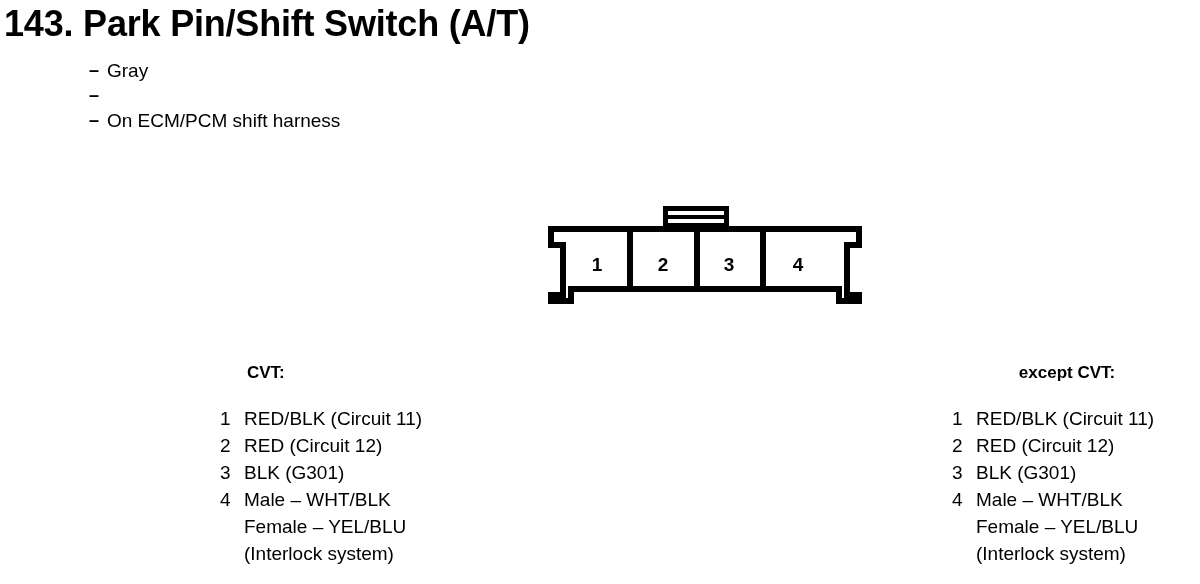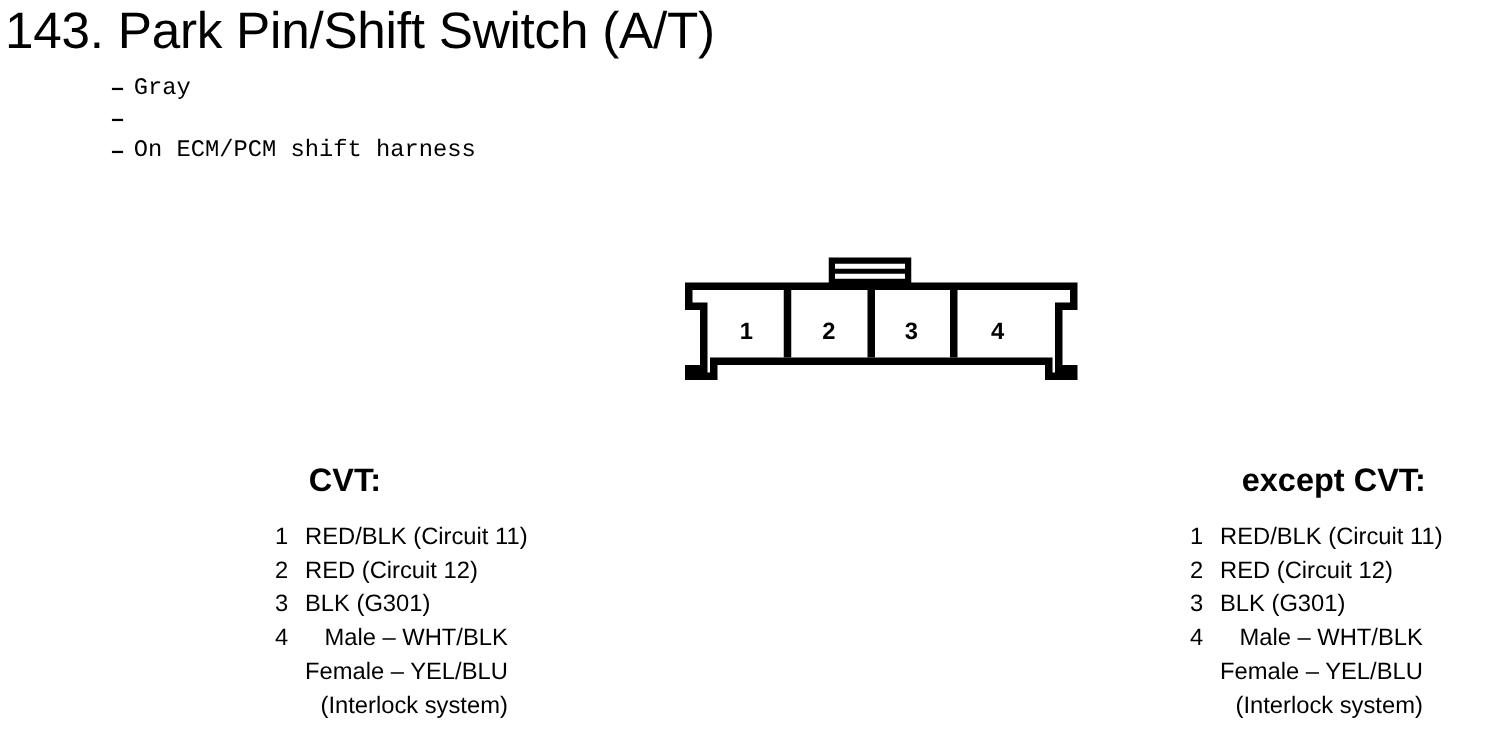--- a/index.html
+++ b/index.html
@@ -16,22 +16,22 @@
     font-family: "Liberation Sans", sans-serif;
     color: #000000;
     -webkit-font-smoothing: none;
   }
 
   
   .page-title {
     position: absolute;
     left: 4px;
     top: 6px;
-    font-size: 41px;
-    font-weight: normal;
+    font-size: 36px;
+    font-weight: bold;
     letter-spacing: -0.2px;
     white-space: nowrap;
     line-height: 36px;
   }
 
   
   .notes {
     position: absolute;
     left: 89px;
     top: 58px;
@@ -44,21 +44,20 @@
     white-space: nowrap;
   }
   .note-dash {
     width: 18px;
     flex: 0 0 18px;
     font-weight: bold;
     font-size: 18px;
   }
   .note-text {
     display: block;
-    font-family: Liberation Mono, monospace;
   }
 
   
   .connector-wrap {
     position: absolute;
     left: 540px;
     top: 196px;
     width: 330px;
     height: 120px;
   }
@@ -74,26 +73,25 @@
 
   
   .legend {
     position: absolute;
     top: 360px;
   }
   .legend.left  { left: 220px; }
   .legend.right { left: 952px; }
 
   .legend-heading {
-    font-size: 26px;
+    font-size: 17px;
     font-weight: bold;
     line-height: 26px;
     margin-bottom: 19px;
     white-space: nowrap;
-    margin-top: 11px;
   }
   .legend.left .legend-heading  { padding-left: 27px; }
   .legend.right .legend-heading { padding-left: 28px; text-align: center; }
 
   .legend-row {
     display: flex;
     align-items: flex-start;
     font-size: 19px;
     line-height: 27px;
     white-space: nowrap;
@@ -101,21 +99,20 @@
   .legend-num {
     flex: 0 0 24px;
     width: 24px;
   }
   .legend-body {
     display: block;
   }
   .legend-line {
     display: block;
     line-height: 27px;
-    text-align: right;
   }
 </style>
 </head>
 <body>
 
 <div class="page-title">143. Park Pin/Shift Switch (A/T)</div>
 
 <div class="notes">
   <div class="note-row">
     <span class="note-dash">–</span>

